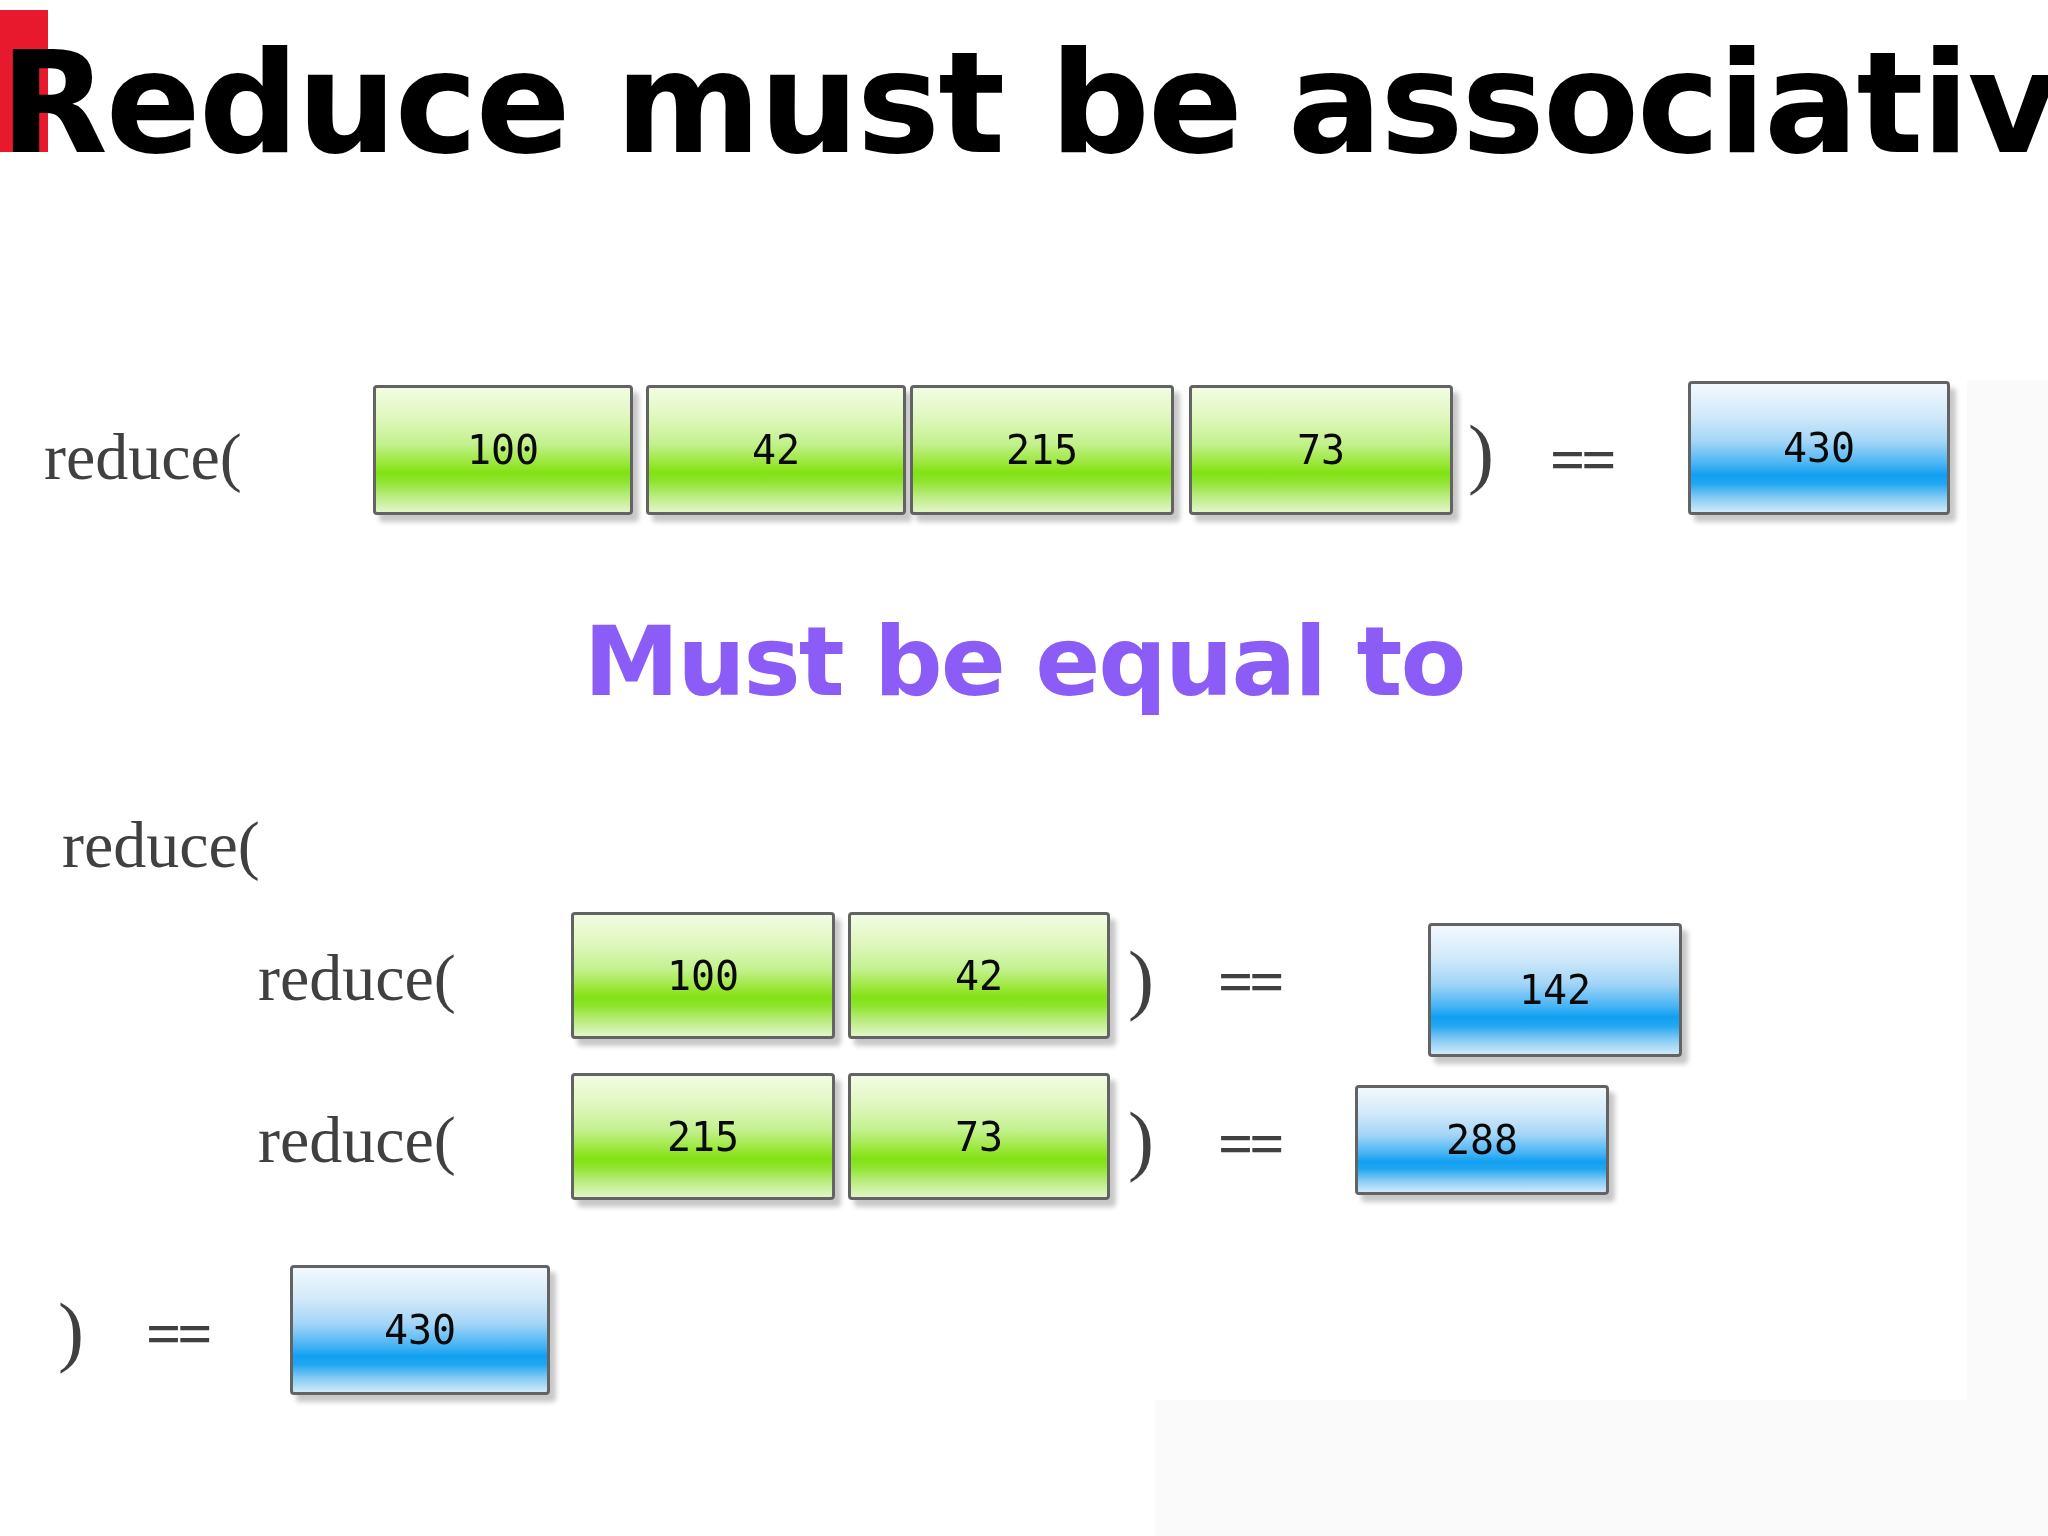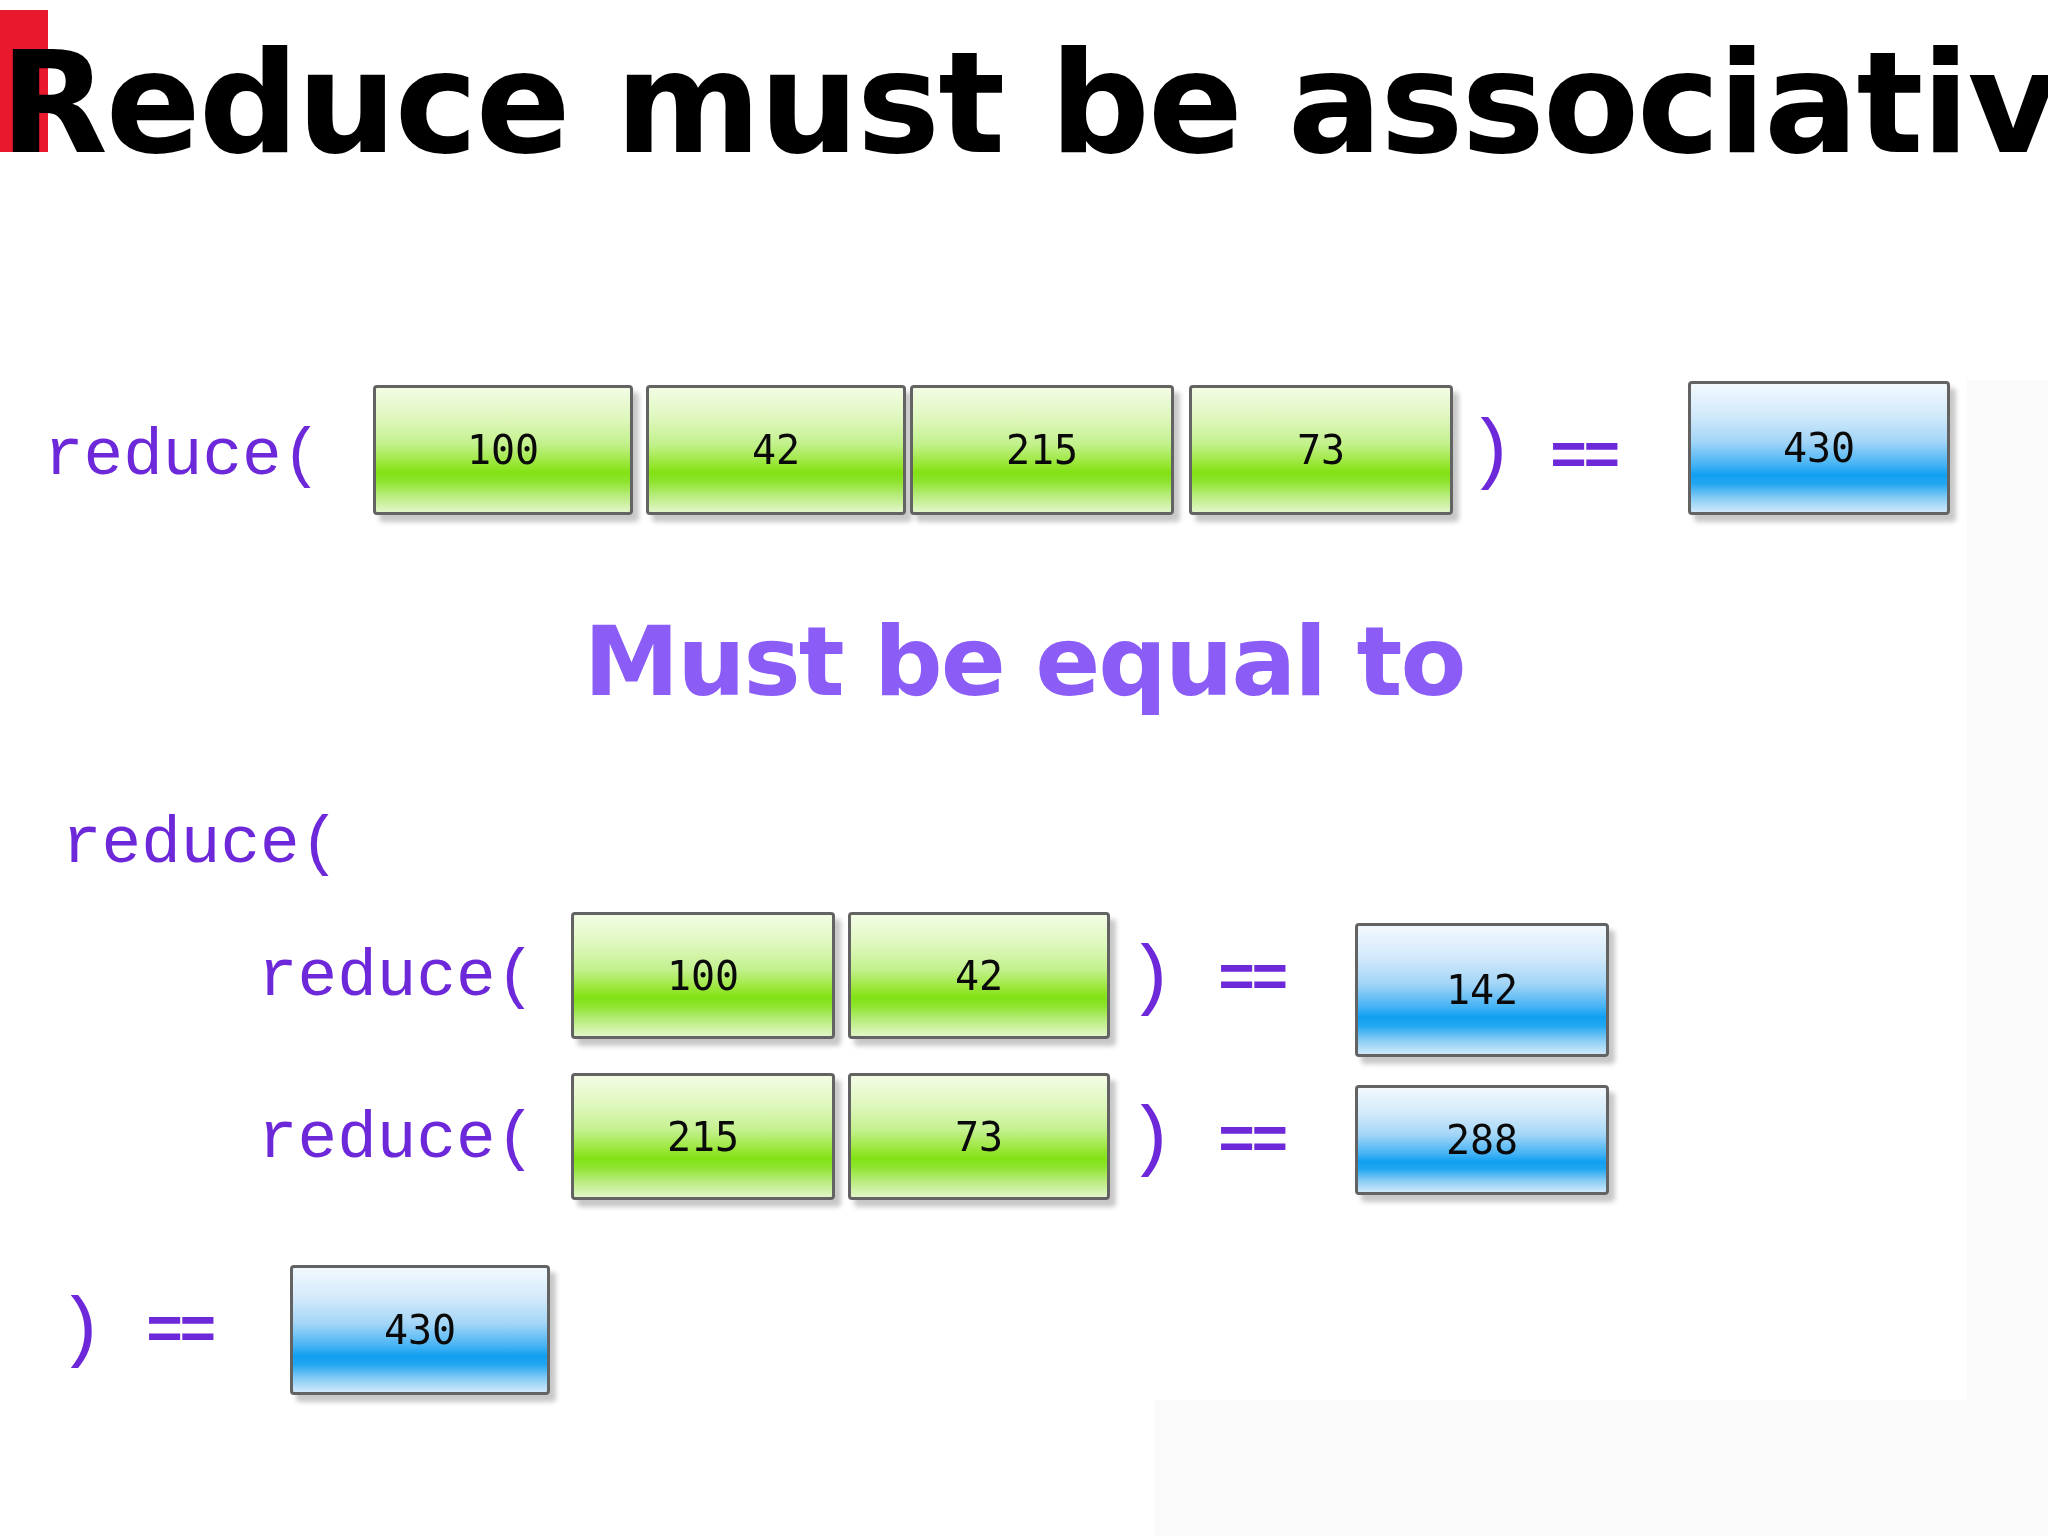--- a/index.html
+++ b/index.html
@@ -48,22 +48,22 @@
     top: 606px;
     text-align: center;
     font-size: 96px;
     font-weight: 700;
     letter-spacing: -2px;
     color: #8b5cf6;
     white-space: nowrap;
   }
   .code {
     position: absolute;
-    font-family: Liberation Mono, monospace;
-    color: #6d28d9;
+    font-family: Liberation Serif, serif;
+    color: #404040;
     white-space: nowrap;
     line-height: 1;
   }
   .func   { font-size: 66px; }
   .paren  { font-size: 78px; }
   .equals { font-size: 62px; font-weight: 700; letter-spacing: -4px; }
   .box {
     position: absolute;
     box-sizing: border-box;
     border: 3px solid #636363;
@@ -127,21 +127,21 @@
 
   <div class="code func" style="left:258px; top:945px;">reduce(</div>
   <div class="box green" style="left:571px; top:912px; width:264px; height:127px;">
     <span>100</span>
   </div>
   <div class="box green" style="left:848px; top:912px; width:262px; height:127px;">
     <span>42</span>
   </div>
   <div class="code paren" style="left:1128px; top:940px;">)</div>
   <div class="code equals" style="left:1218px; top:950px;">==</div>
-  <div class="box blue" style="left:1355px; top:923px; width:254px; height:134px;">
+  <div class="box blue" style="left:1428px; top:923px; width:254px; height:134px;">
     <span>142</span>
   </div>
 
   <div class="code func" style="left:258px; top:1107px;">reduce(</div>
   <div class="box green" style="left:571px; top:1073px; width:264px; height:127px;">
     <span>215</span>
   </div>
   <div class="box green" style="left:848px; top:1073px; width:262px; height:127px;">
     <span>73</span>
   </div>

